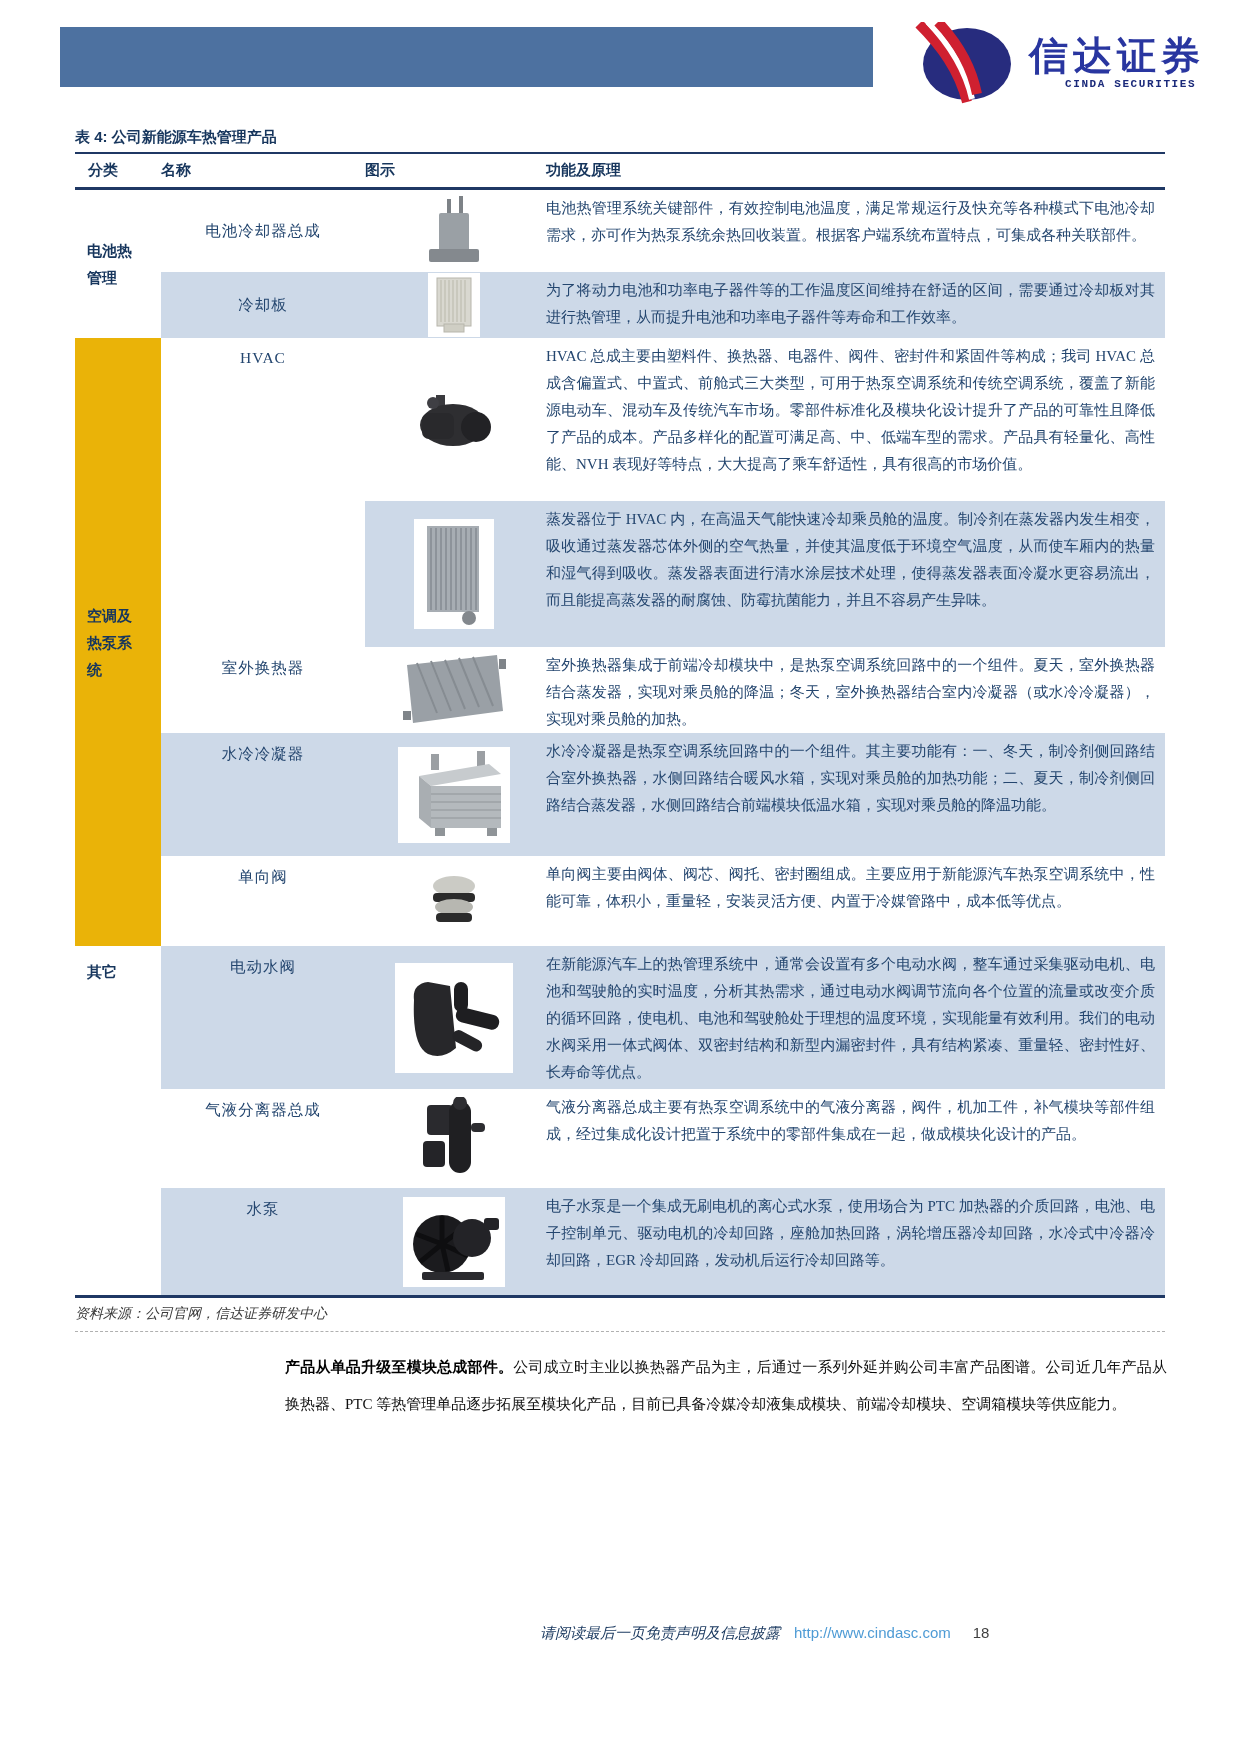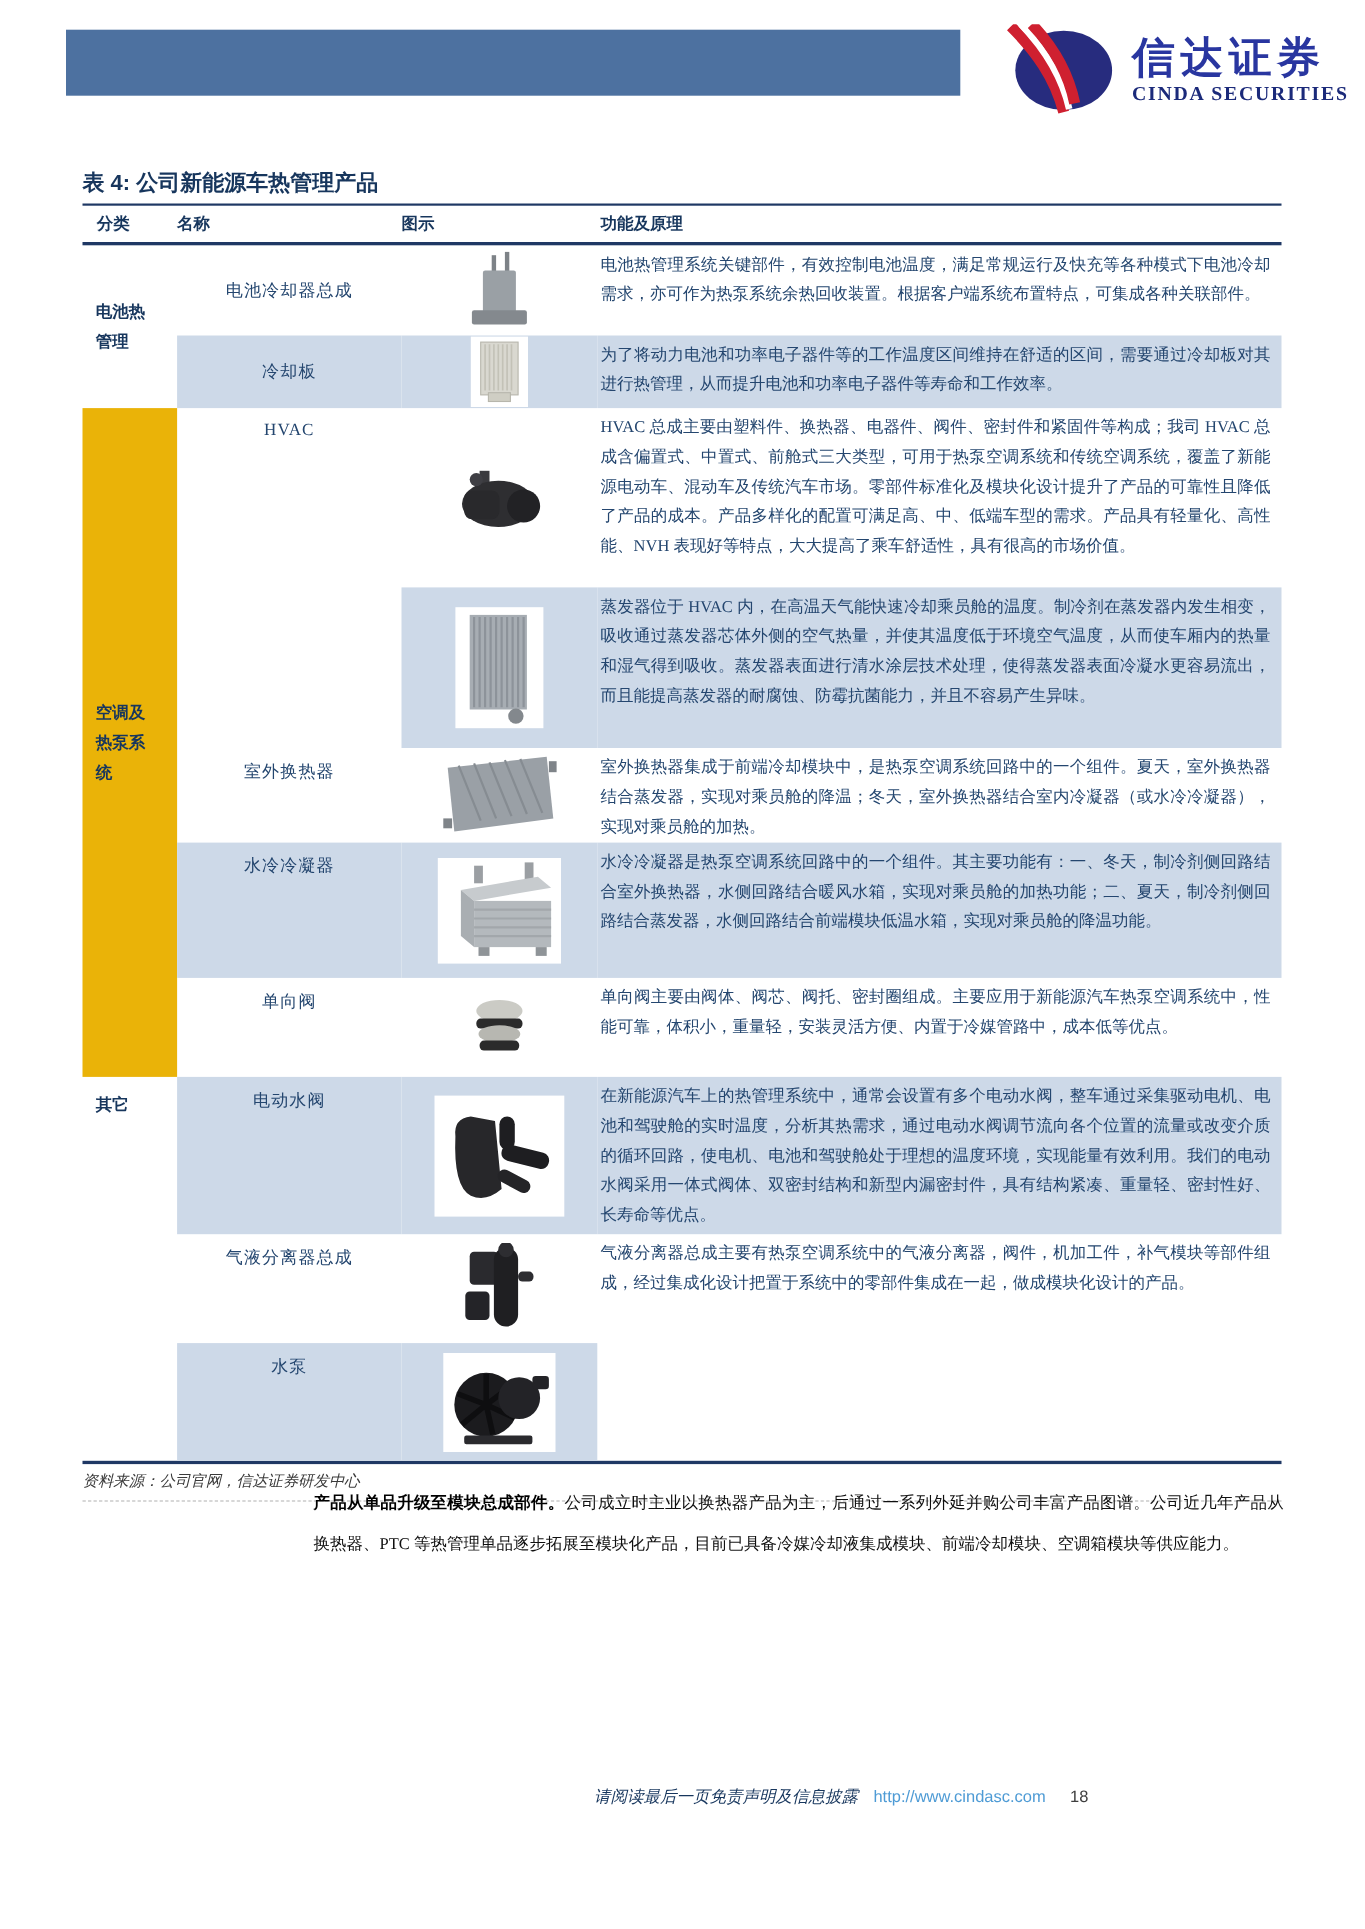--- a/index.html
+++ b/index.html
@@ -8,26 +8,26 @@
     position:relative; width:1241px; height:1754px; background:#ffffff;
     font-family:"Liberation Serif", serif; color:#17365d; overflow:hidden;
   }
 
   
   .banner { position:absolute; left:60px; top:27px; width:813px; height:60px; background:#4d71a0; }
   .logo-wrap { position:absolute; left:911px; top:22px; display:flex; align-items:center; gap:14px; }
   .logo-mark { width:104px; height:82px; }
   .brand { display:flex; flex-direction:column; align-items:flex-start; line-height:1; }
   .brand-cn { font-family:"Liberation Sans", sans-serif; font-weight:bold; font-size:39px; letter-spacing:5px; color:#2936a0; }
-  .brand-en { font-family:Liberation Serif, serif; font-weight:bold; font-size:18px; letter-spacing:1.6px; color:#1b2a7a; margin-top:4px; }
+  .brand-en { font-family:Liberation Mono, monospace; font-weight:bold; font-size:11px; letter-spacing:1.6px; color:#1b2a7a; margin-top:4px;margin-left:36px; }
 
   
   .doc { position:absolute; left:75px; top:128px; width:1090px; }
-  .tbl-title { font-family:"Liberation Sans", sans-serif; font-weight:bold; font-size:20px; color:#17365d;
-               padding-bottom:5px; border-bottom:2px solid #1f3864;margin-top:25px; }
+  .tbl-title { font-family:"Liberation Sans", sans-serif; font-weight:bold; font-size:15px; color:#17365d;
+               padding-bottom:5px; border-bottom:2px solid #1f3864; }
   .colhead { display:grid; grid-template-columns:86px 204px 178px 622px; align-items:center;
              height:36px; border-bottom:3px solid #1f3864; font-family:"Liberation Sans", sans-serif;
              font-weight:bold; font-size:15px; color:#17365d; }
   .colhead .c1 { padding-left:13px; }
   .colhead .c2, .colhead .c3 { text-align:left; }
   .colhead .c4 { padding-left:3px; }
 
   .grid { display:grid; grid-template-columns:86px 204px 178px 622px;
           grid-template-rows:82px 66px 163px 146px 86px 123px 90px 143px 99px 107px;
           border-bottom:3px solid #1f3864; }
@@ -229,20 +229,21 @@
         <div class="img-card">
           <svg width="96" height="84" viewBox="0 0 96 84">
             <circle cx="36" cy="44" r="29" fill="#1b1b1e"></circle>
             <path d="M36,44 L36,16 M36,44 L10,34 M36,44 L14,62 M36,44 L42,71 M36,44 L62,56 M36,44 L60,26" stroke="#0e0e10" stroke-width="5"></path>
             <circle cx="66" cy="38" r="19" fill="#232327"></circle>
             <rect x="78" y="18" width="15" height="12" rx="3" fill="#232327"></rect>
             <rect x="16" y="72" width="62" height="8" rx="2" fill="#2a2a2e"></rect>
           </svg>
         </div>
       </div>
+      <div class="desc r10 alt">电子水泵是一个集成无刷电机的离心式水泵，使用场合为 PTC 加热器的介质回路，电池、电子控制单元、驱动电机的冷却回路，座舱加热回路，涡轮增压器冷却回路，水冷式中冷器冷却回路，EGR 冷却回路，发动机后运行冷却回路等。</div>
     </div>
 
     <div class="source">资料来源：公司官网，信达证券研发中心</div>
   </div>
 
   <div class="para">
     <b>产品从单品升级至模块总成部件。</b><span>公司成立时主业以换热器产品为主，后通过一系列外延并购公司丰富产品图谱。公司近几年产品从换热器、PTC 等热管理单品逐步拓展至模块化产品，目前已具备冷媒冷却液集成模块、前端冷却模块、空调箱模块等供应能力。</span>
   </div>
 
   <div class="footer">

